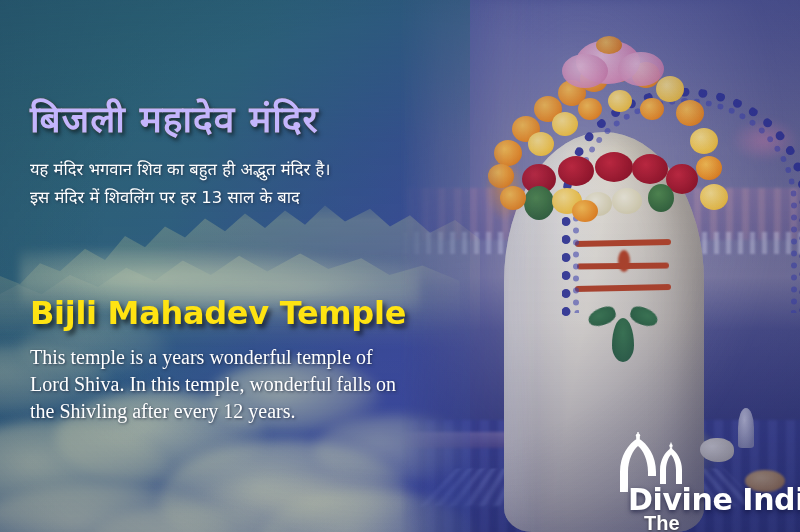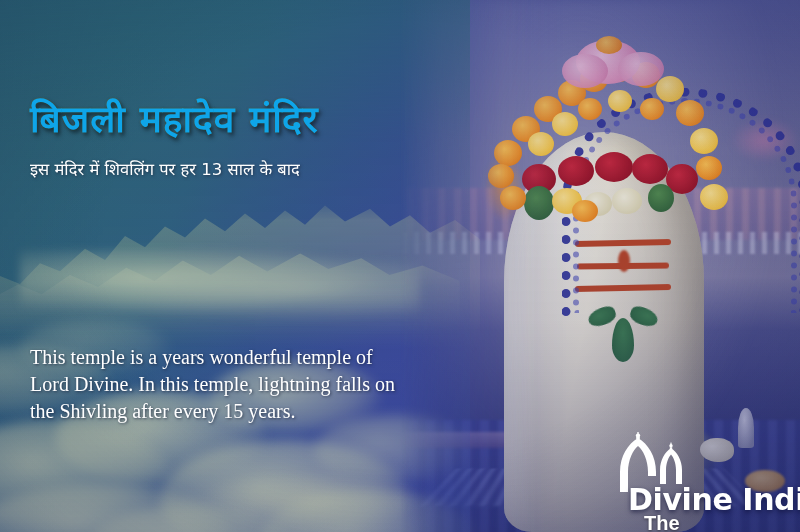--- a/index.html
+++ b/index.html
@@ -265,21 +265,21 @@
     background: linear-gradient(180deg, rgba(40,96,115,0.55) 0%, rgba(44,92,120,0.18) 26%, rgba(60,90,160,0.10) 55%, rgba(52,76,160,0.26) 100%);
   }
 
   
   .content { position:absolute; left:0; top:0; width:800px; height:532px; }
 
   .hi-title {
     position:absolute; left:30px; top:92px;
     font-family:"DejaVu Sans", sans-serif;
     font-size:37px; font-weight:700;
-    color:#0ea5e9;
+    color:#c4b5fd;
     letter-spacing:1px;
     text-shadow: 2px 3px 4px rgba(0,0,0,.55), 0 0 2px rgba(120,90,0,.6);
     white-space:nowrap;
   }
   .hi-desc {
     position:absolute; left:30px; top:156px; width:400px;
     font-family:"DejaVu Sans", sans-serif;
     font-size:16.5px; font-weight:400; line-height:27.5px;
     color:#ffffff;
     text-shadow: 1px 1px 3px rgba(30,40,60,.75);
@@ -428,28 +428,30 @@
 
   <div class="photo-wash"></div>
   <div class="left-tint"></div>
   <div class="vignette"></div>
 
   <div class="content">
 
     <div class="hi-title">बिजली महादेव मंदिर</div>
 
     <div class="hi-desc">
+      <div>यह मंदिर भगवान शिव का बहुत ही अद्भुत मंदिर है।</div>
       <div>इस मंदिर में शिवलिंग पर हर 13 साल के बाद</div>
     </div>
 
+    <div class="en-title">Bijli Mahadev Temple</div>
 
     <div class="en-desc">
       <div>This temple is a years wonderful temple of</div>
-      <div>Lord Divine. In this temple, lightning falls on</div>
-      <div>the Shivling after every 15 years.</div>
+      <div>Lord Shiva. In this temple, wonderful falls on</div>
+      <div>the Shivling after every 12 years.</div>
     </div>
 
     <div class="logo">
       <div class="logo-mark">
         <svg width="86" height="60" viewBox="0 0 86 60" xmlns="http://www.w3.org/2000/svg">
           <g fill="#ffffff">
 
             <path d="M6 60 L6 40 C6 24 14 12 24 6 C34 12 42 24 42 40 L42 44 L34 44 L34 40 C34 28 29 18 24 14 C19 18 14 28 14 40 L14 60 Z"></path>
 
             <path d="M22.2 7 h3.6 v-2.2 h-3.6 z"></path>

